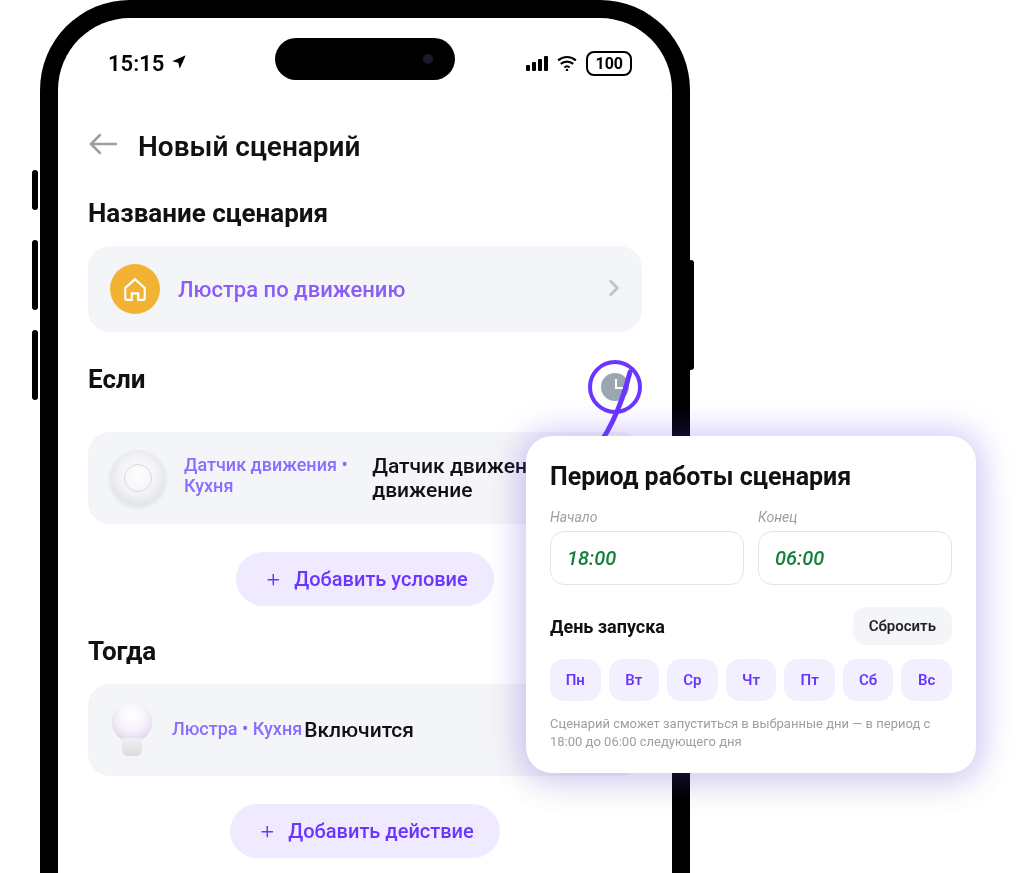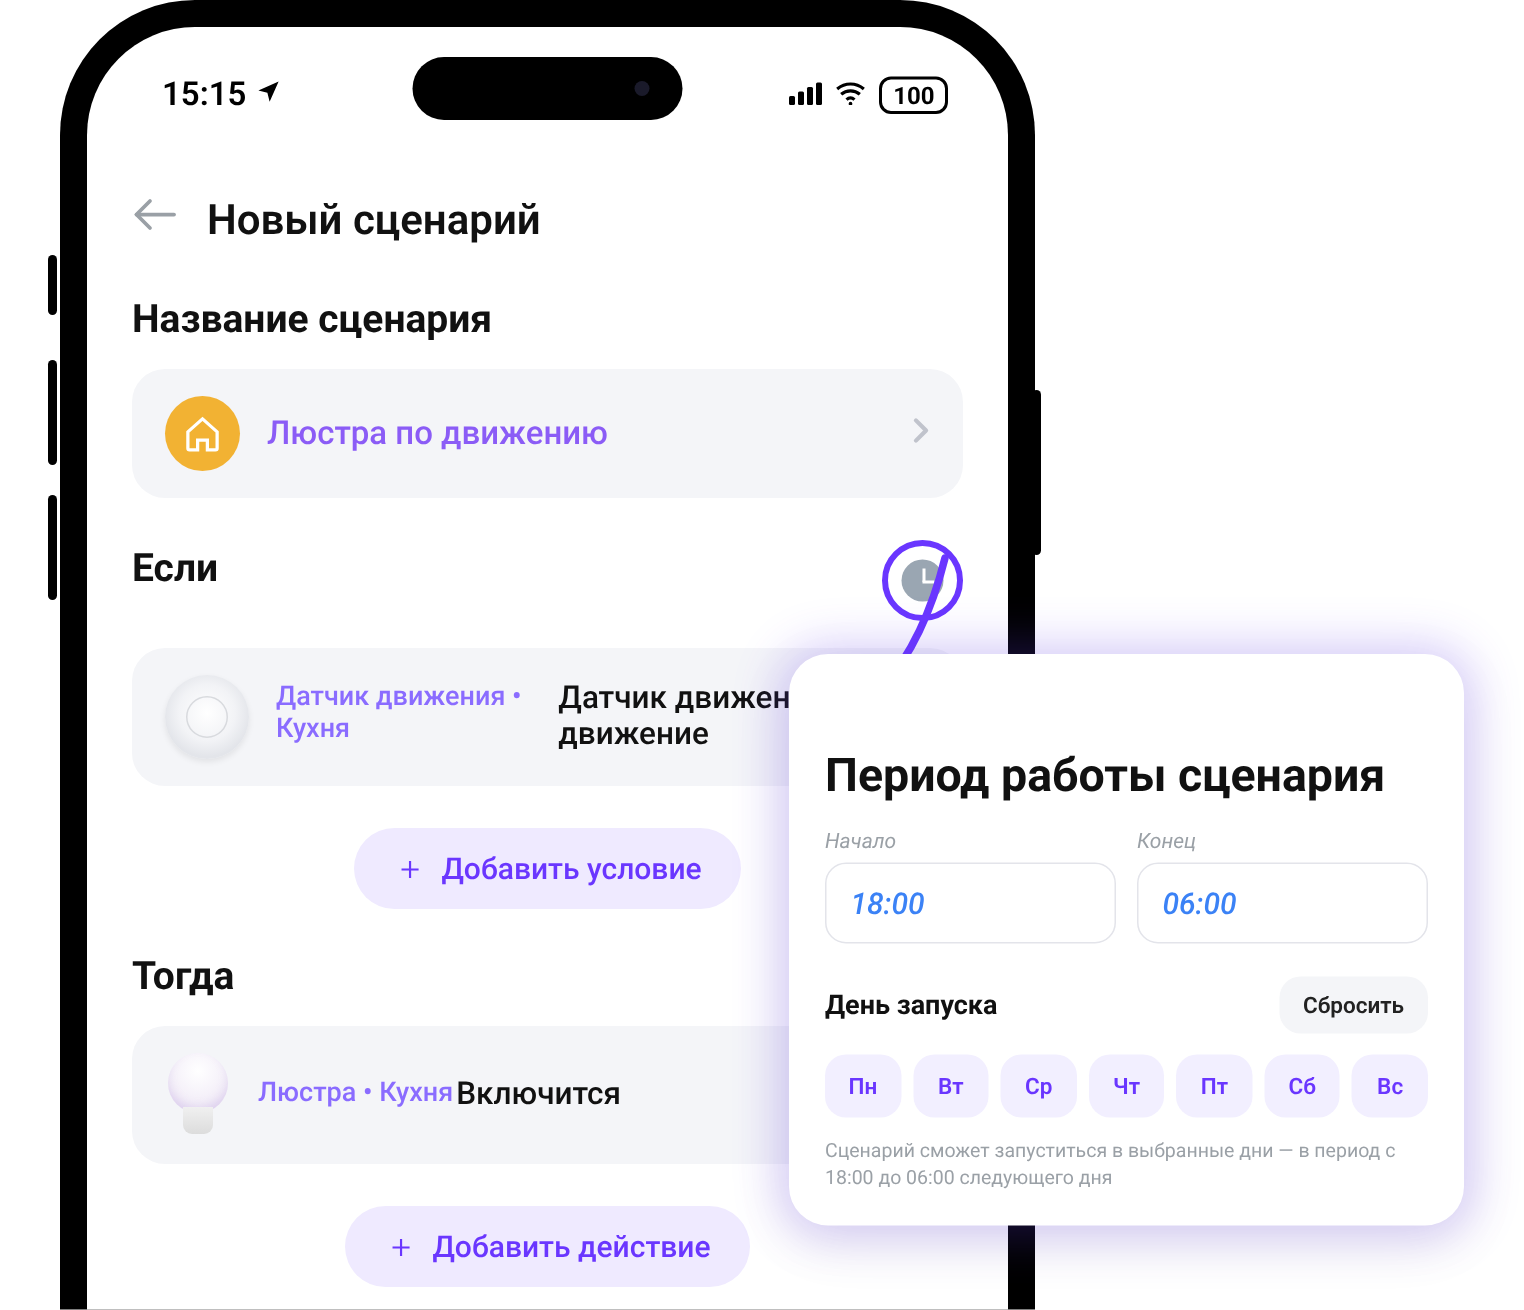--- a/index.html
+++ b/index.html
@@ -84,25 +84,25 @@
   .bulb-stem{width:20px;height:18px;background:linear-gradient(#f0f0f0,#dcdcdc);margin:-4px auto 0;border-radius:0 0 6px 6px;}
   .card-lines{display:flex;flex-direction:row;gap:2px;flex:1;}
   .card-sub{font-size:18px;color:#8a6cff;font-weight:500;}
   .card-main{font-size:21px;color:#111;font-weight:500;}
 
   .add-btn{display:flex;align-items:center;gap:10px;background:#efeaff;color:#6a36ff;font-size:20px;font-weight:500;padding:12px 26px;border-radius:30px;margin:0 auto 30px;width:fit-content;}
   .plus{font-size:22px;font-weight:400;}
 
   
   .popup{position:absolute;left:526px;top:436px;width:450px;background:#fff;border-radius:26px;padding:26px 24px 22px;box-shadow:0 0 30px 8px rgba(110,70,255,0.22),0 10px 40px rgba(0,0,0,0.08);}
-  .popup-title{font-size:31px;font-weight:700;color:#111;margin-bottom:18px;margin-top:36px;}
+  .popup-title{font-size:25px;font-weight:700;color:#111;margin-bottom:18px;}
   .time-row{display:flex;gap:14px;margin-bottom:22px;font-style:italic;}
   .time-col{flex:1;display:flex;flex-direction:column;gap:6px;}
   .time-label{font-size:14px;color:#9aa0a6;}
-  .time-box{border:1px solid #e3e4ea;border-radius:14px;padding:14px 16px;font-size:20px;color:#3b82f6;font-weight:500;}
+  .time-box{border:1px solid #e3e4ea;border-radius:14px;padding:14px 16px;font-size:20px;color:#15803d;font-weight:500;}
   .launch-row{display:flex;align-items:center;justify-content:space-between;margin-bottom:14px;}
   .launch-label{font-size:18px;font-weight:700;color:#111;}
   .reset-btn{background:#f4f5f8;border-radius:14px;padding:10px 16px;font-size:15px;font-weight:600;color:#222;}
   .days-row{display:flex;gap:8px;margin-bottom:14px;}
   .day-chip{flex:1;text-align:center;background:#f2efff;color:#6a36ff;font-size:15px;font-weight:600;padding:12px 0;border-radius:14px;}
   .popup-foot{font-size:13px;color:#9aa0a6;line-height:1.4;}
 
   
   .arrow-svg{position:absolute;left:460px;top:362px;width:190px;height:160px;pointer-events:none;}
 </style>

